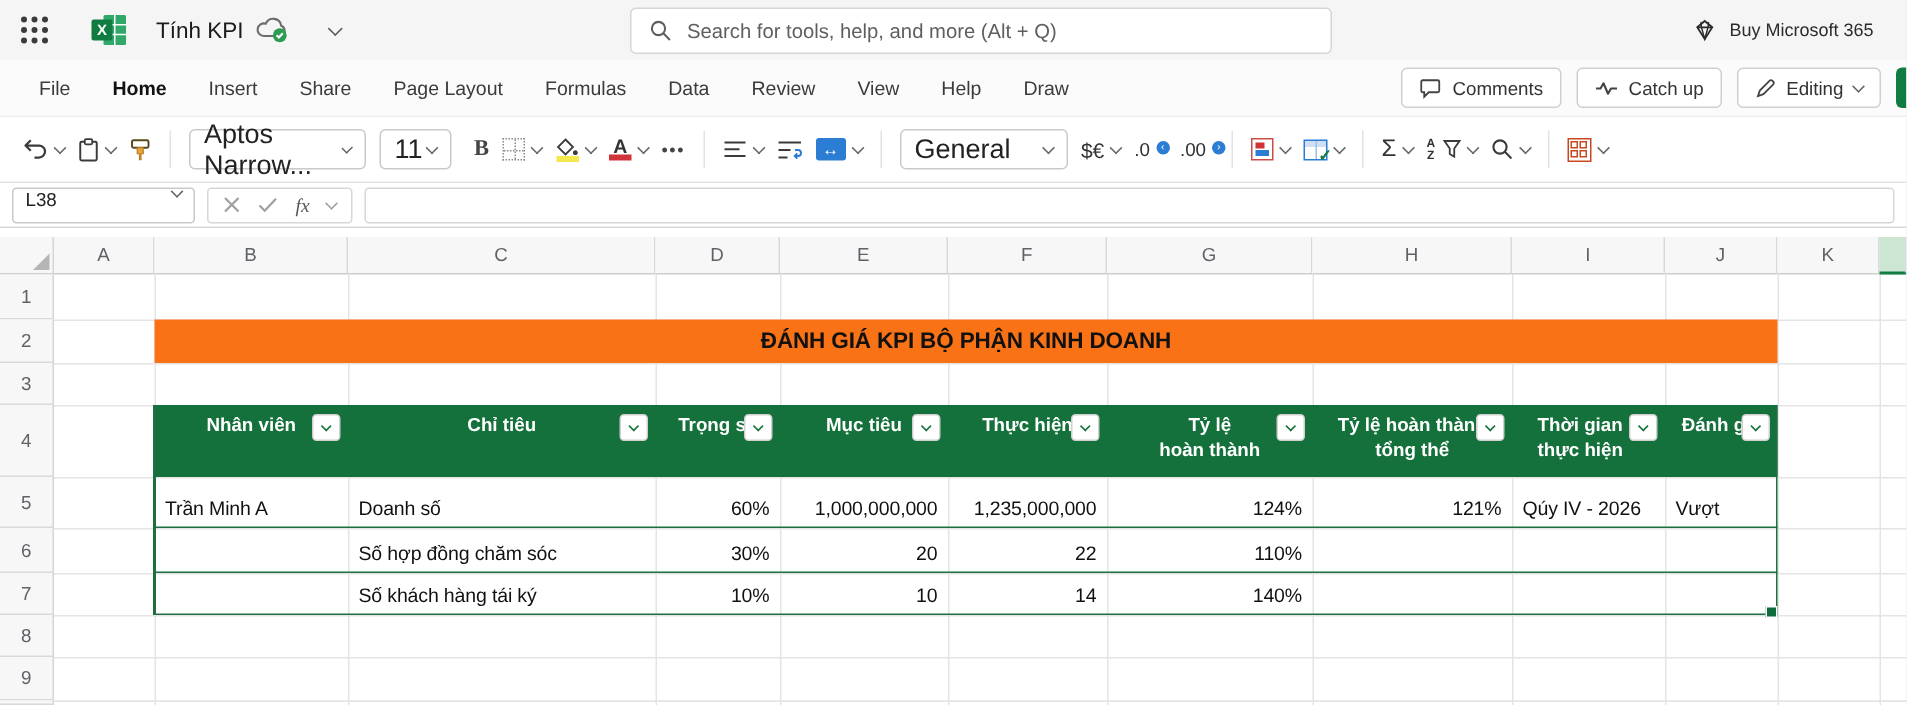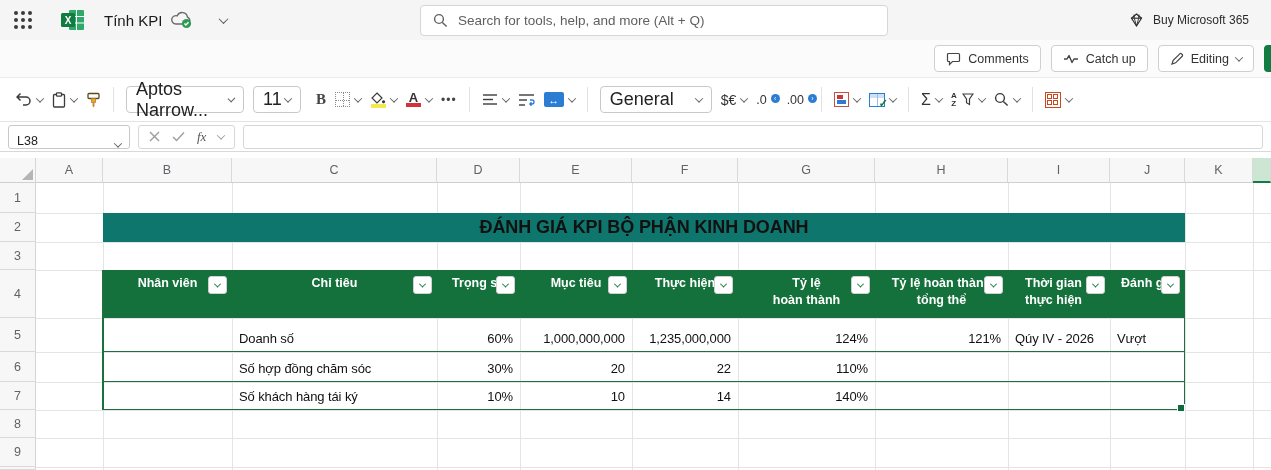--- a/index.html
+++ b/index.html
@@ -49,34 +49,34 @@
   .ft-ic { width:16px; height:14px; border:1px solid #2b7cd3; position:relative; background:linear-gradient(#cfe0f4 4px, #fff 4px); }
   .ft-ic:before { content:""; position:absolute; left:7px; top:0; height:100%; border-left:1px solid #9dbfe4; }
   .ft-ic .ck { position:absolute; right:-4px; bottom:-4px; color:#107C41; font-size:11px; font-weight:bold; }
   .styles-ic { width:16px; height:16px; border:1.5px solid #c8491f; display:grid; grid-template-columns:1fr 1fr; grid-template-rows:1fr 1fr; gap:1.5px; padding:1.5px; }
   .styles-ic span { background:#fff; border:1px solid #c8491f; }
   .dotdot { font-size:12px; letter-spacing:1px; color:#444; }
   .decnum { font-size:12.5px; color:#333; position:relative; }
   .decnum .bub { position:absolute; right:-8px; bottom:-3px; width:9px; height:9px; background:#2b7cd3; border-radius:50%; color:#fff; font-size:7px; line-height:9px; text-align:center; }
   
   .fbar { position:absolute; left:0; top:122px; width:100%; height:30px; background:#fff; border-bottom:1px solid #d8d8d8; display:flex; align-items:center; padding:0 8px; gap:8px; }
-  .namebox { width:122px; height:24px; border:1px solid #c9c9c9; border-radius:3px; display:flex; align-items:flex-end; justify-content:space-between; padding:0 8px; font-size:12.5px; color:#222; }
+  .namebox { width:122px; height:24px; border:1px solid #c9c9c9; border-radius:3px; display:flex; align-items:flex-start; justify-content:space-between; padding:0 8px; font-size:12.5px; color:#222; }
   .fxgroup { height:24px; border:1px solid #d6d6d6; border-radius:3px; display:flex; align-items:center; gap:12px; padding:0 10px; color:#9a9a9a; }
   .fxgroup .fx { font-style:italic; font-family:"Liberation Serif", serif; font-size:13px; color:#555; }
   .finput { flex:1; height:24px; border:1px solid #d6d6d6; border-radius:3px; background:#fff; font-size:13px; padding:0 8px; color:#222; }
   
   .grid { position:absolute; left:0; top:158px; width:1271px; height:312px; background:#fff; }
   .corner { position:absolute; left:0; top:0; width:36px; height:25px; background:#f7f7f7; border-right:1px solid #d5d5d5; border-bottom:1px solid #cfcfcf; }
   .corner .tri { position:absolute; right:2px; bottom:2px; width:0; height:0; border-left:11px solid transparent; border-bottom:11px solid #b5b5b5; }
   .colhead { position:absolute; top:0; height:25px; background:#f7f7f7; border-right:1px solid #d9d9d9; border-bottom:1px solid #cfcfcf; display:flex; align-items:center; justify-content:center; font-size:12.5px; color:#5f6368; cursor:pointer; }
   .colhead.selcol { background:#cde5d3; border-bottom:2px solid #107C41; }
   .rowhead { position:absolute; left:0; width:36px; background:#f7f7f7; border-right:1px solid #d5d5d5; border-bottom:1px solid #d9d9d9; display:flex; align-items:center; justify-content:center; font-size:12.5px; color:#5f6368; cursor:pointer; }
   .gl-v { position:absolute; width:1px; background:#e4e4e4; }
   .gl-h { position:absolute; height:1px; background:#e4e4e4; }
-  .sheet-title { position:absolute; display:flex; align-items:center; justify-content:center; background:#0f766e; font-weight:bold; font-size:18px; color:#111; letter-spacing:-0.1px; }
+  .sheet-title { position:absolute; display:flex; align-items:center; justify-content:center; background:#f97316; font-weight:bold; font-size:15px; color:#111; letter-spacing:-0.1px; }
   .thead { position:absolute; }
   .thcell { position:absolute; top:0; height:100%; color:#fff; font-weight:bold; font-size:12.5px; line-height:17px; padding-top:5px; text-align:center; white-space:pre-line; cursor:pointer; }
   .thcell.leftal { text-align:left; padding-left:17px; }
   .filterbtn { position:absolute; top:6px; width:19px; height:18px; background:#fff; border:1px solid #d0d0d0; border-radius:3px; display:flex; align-items:center; justify-content:center; cursor:pointer; }
   .filterbtn .chev { width:5px; height:5px; border-color:#15713B; transform:rotate(45deg) translate(-1px,-1px); }
   .dcell { position:absolute; display:flex; align-items:flex-end; padding:0 7px 6px 7px; font-size:13px; color:#111; letter-spacing:-0.1px; overflow:hidden; white-space:nowrap; cursor:cell; }
   .gline { position:absolute; background:#1c6f3f; }
   .handle { position:absolute; width:8px; height:8px; background:#0e6b3c; border:1px solid #fff; }
   svg { display:block; }
 </style>
@@ -131,20 +131,33 @@
           <polygon points="8.5,2 13.5,6.2 8.5,14 3.5,6.2" fill="none" stroke="#2b2b2b" stroke-width="1.2"></polygon>
           <line x1="3.5" y1="6.2" x2="13.5" y2="6.2" stroke="#2b2b2b" stroke-width="1.1"></line>
           <polyline points="6,2.6 6.3,6.2 8.5,14 10.7,6.2 11,2.6" fill="none" stroke="#2b2b2b" stroke-width="0.9"></polyline>
         </svg>
       </span>
       <span>Buy Microsoft 365</span>
     </div>
   </div>
 
   <div class="menubar">
+    <div style="display:flex;align-items:center;">
+        <div class="menu-item">File</div>
+        <div class="menu-item active">Home</div>
+        <div class="menu-item">Insert</div>
+        <div class="menu-item">Share</div>
+        <div class="menu-item">Page Layout</div>
+        <div class="menu-item">Formulas</div>
+        <div class="menu-item">Data</div>
+        <div class="menu-item">Review</div>
+        <div class="menu-item">View</div>
+        <div class="menu-item">Help</div>
+        <div class="menu-item">Draw</div>
+      </div>
     <div class="menu-right">
       <div class="pillbtn">
         <span>
           <svg width="15" height="14" viewBox="0 0 15 14">
               <path d="M2.5 1.5 h10 a1 1 0 0 1 1 1 v6 a1 1 0 0 1 -1 1 h-6 l-3 3 v-3 h-1 a1 1 0 0 1 -1 -1 v-6 a1 1 0 0 1 1 -1 z" fill="none" stroke="#444" stroke-width="1.2"></path>
             </svg>
         </span>
         <span>Comments</span>
       </div>
       <div class="pillbtn">
@@ -412,20 +425,21 @@
         <div class="thcell leftal" style="left: 906px; width: 102px;">Thời gian
 thực hiện</div>
         <div class="filterbtn" style="left: 984px;">
           <span class="chev"></span>
         </div>
         <div class="thcell" style="left: 1008px; width: 75px;">Đánh giá</div>
         <div class="filterbtn" style="left: 1059px;">
           <span class="chev"></span>
         </div>
       </div>
+      <div class="dcell" style="left: 103px; width: 129px; top: 160px; height: 34px; justify-content: flex-start;">Trần Minh A</div>
       <div class="dcell" style="left: 232px; width: 205px; top: 160px; height: 34px; justify-content: flex-start;">Doanh số</div>
       <div class="dcell" style="left: 437px; width: 83px; top: 160px; height: 34px; justify-content: flex-end;">60%</div>
       <div class="dcell" style="left: 520px; width: 112px; top: 160px; height: 34px; justify-content: flex-end;">1,000,000,000</div>
       <div class="dcell" style="left: 632px; width: 106px; top: 160px; height: 34px; justify-content: flex-end;">1,235,000,000</div>
       <div class="dcell" style="left: 738px; width: 137px; top: 160px; height: 34px; justify-content: flex-end;">124%</div>
       <div class="dcell" style="left: 875px; width: 133px; top: 160px; height: 34px; justify-content: flex-end;">121%</div>
       <div class="dcell" style="left: 1008px; width: 102px; top: 160px; height: 34px; justify-content: flex-start;">Qúy IV - 2026</div>
       <div class="dcell" style="left: 232px; width: 205px; top: 194px; height: 30px; justify-content: flex-start;">Số hợp đồng chăm sóc</div>
       <div class="dcell" style="left: 1110px; width: 75px; top: 160px; height: 34px; justify-content: flex-start;">Vượt</div>
       <div class="dcell" style="left: 437px; width: 83px; top: 194px; height: 30px; justify-content: flex-end;">30%</div>

